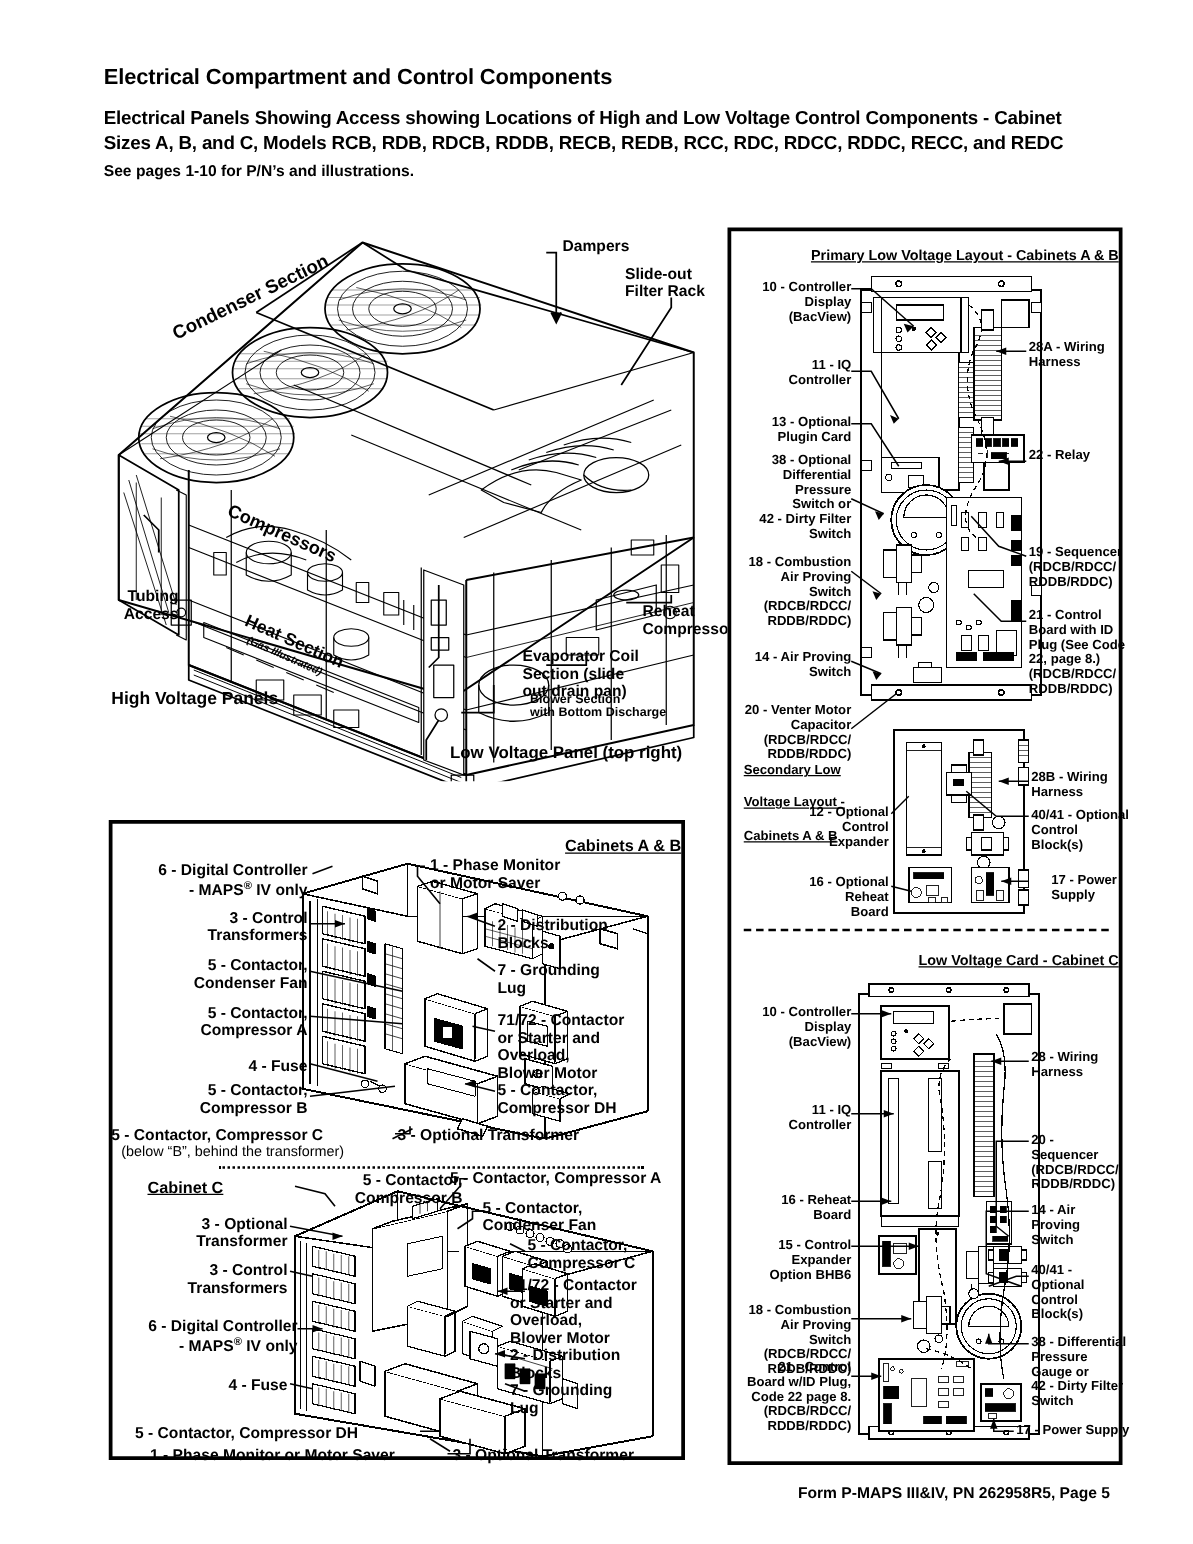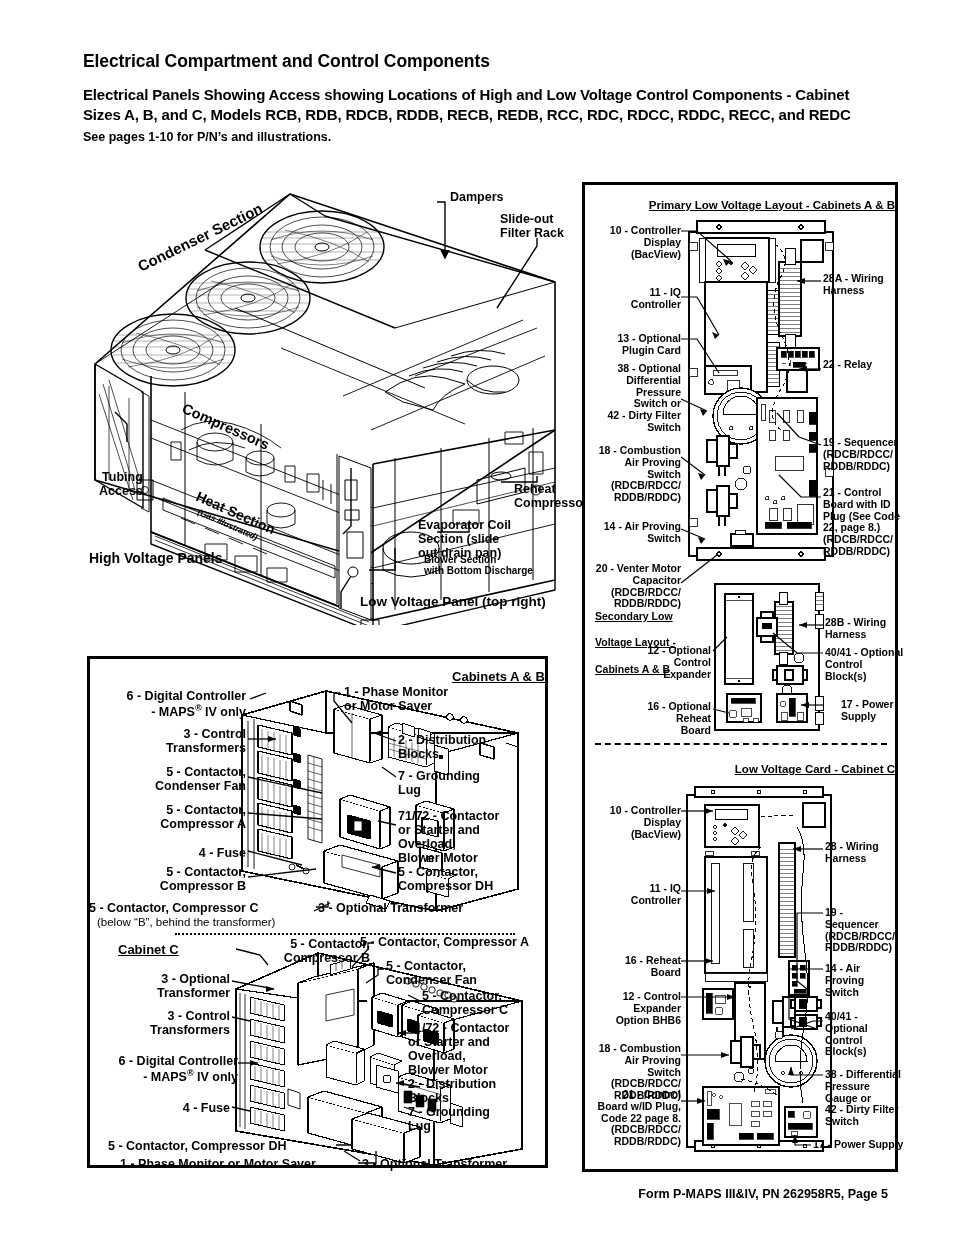--- a/index.html
+++ b/index.html
@@ -979,37 +979,37 @@
       </g>
     </svg>
 
     <div class="lbl r" style="left:-4px; top:620px; width:100px; font-size:10.5px;">10 - Controller
 Display
 (BacView)</div>
     <div class="lbl r" style="left:-4px; top:698px; width:100px; font-size:10.5px;">11 - IQ
 Controller</div>
     <div class="lbl r" style="left:-4px; top:770px; width:100px; font-size:10.5px;">16 - Reheat
 Board</div>
-    <div class="lbl r" style="left:-4px; top:806px; width:100px; font-size:10.5px;">12 - Control
+    <div class="lbl r" style="left:-4px; top:806px; width:100px; font-size:10.5px;">15 - Control
 Expander
 Option BHB6</div>
     <div class="lbl r" style="left:-4px; top:858px; width:100px; font-size:10.5px;">18 - Combustion
 Air Proving
 Switch
 (RDCB/RDCC/
 RDDB/RDDC)</div>
     <div class="lbl r" style="left:-4px; top:904px; width:100px; font-size:10.5px;">21 - Control
 Board w/ID Plug,
 Code 22 page 8.
 (RDCB/RDCC/
 RDDB/RDDC)</div>
 
     <div class="lbl l" style="left:240px; top:656px; width:80px; font-size:10.5px;">28 - Wiring
 Harness</div>
-    <div class="lbl l" style="left:240px; top:722px; width:80px; font-size:10.5px;">19 -
+    <div class="lbl l" style="left:240px; top:722px; width:80px; font-size:10.5px;">20 -
 Sequencer
 (RDCB/RDCC/
 RDDB/RDDC)</div>
     <div class="lbl l" style="left:240px; top:778px; width:80px; font-size:10.5px;">14 - Air
 Proving
 Switch</div>
     <div class="lbl l" style="left:240px; top:826px; width:80px; font-size:10.5px;">40/41 -
 Optional
 Control
 Block(s)</div>

